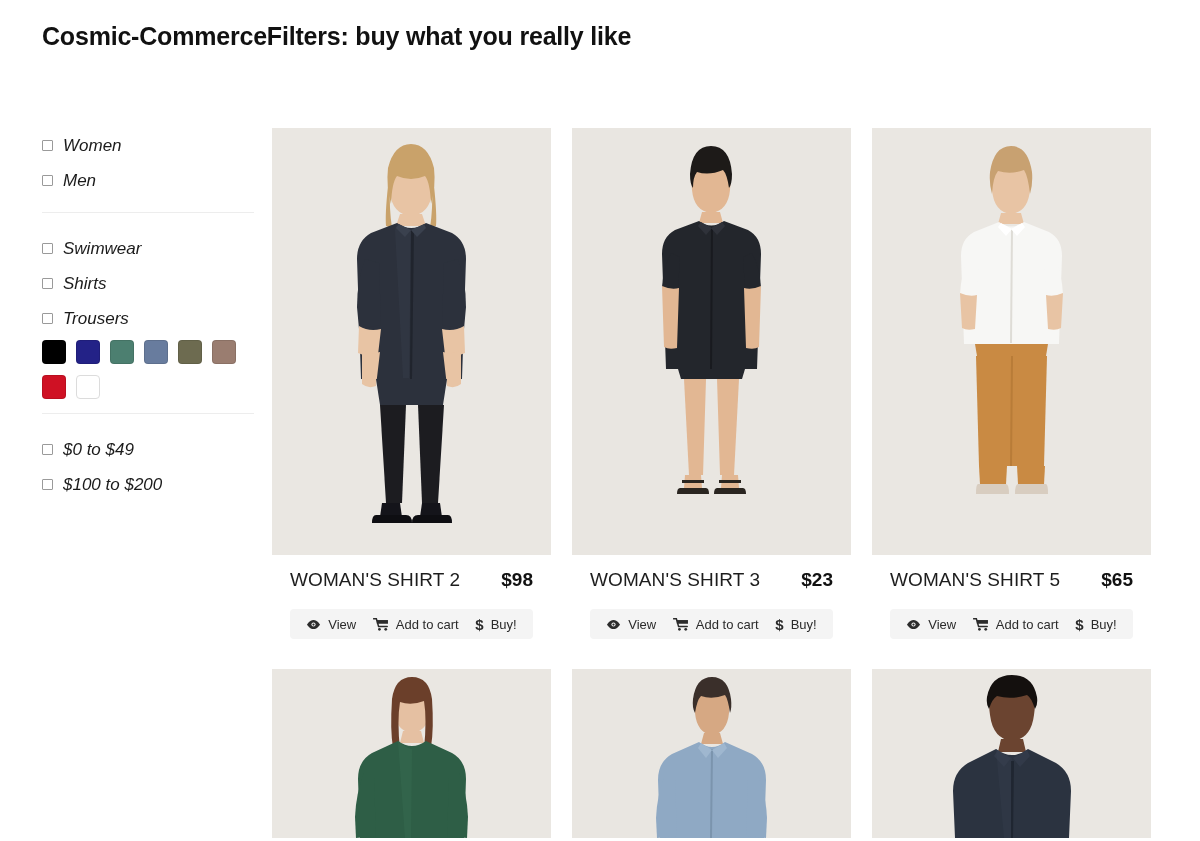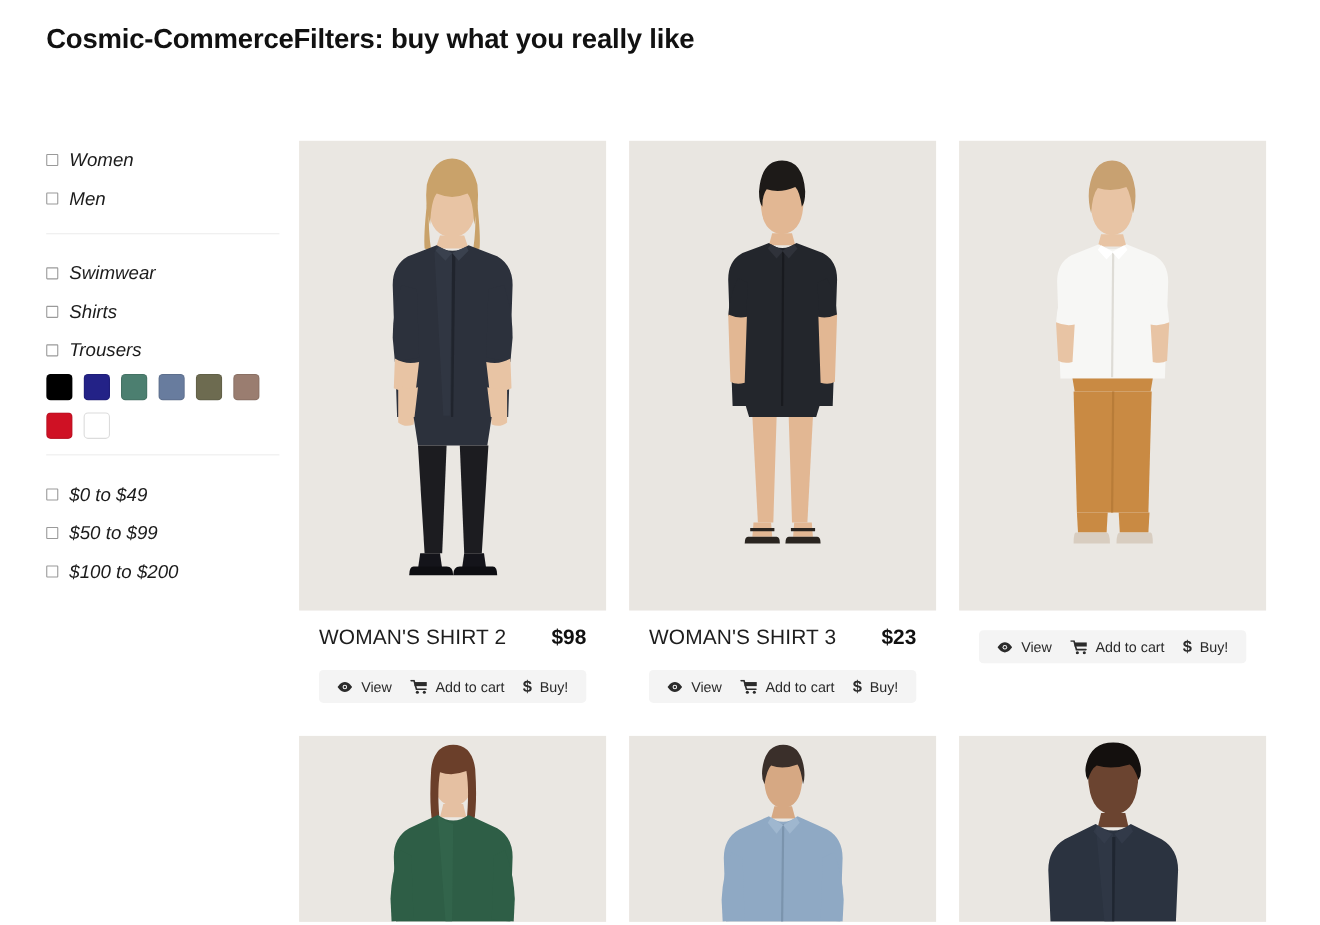--- a/index.html
+++ b/index.html
@@ -188,24 +188,20 @@
         <span class="swatch light" style="background: rgb(255, 255, 255);"></span>
       </div>
     </div>
 
     <div class="divider"></div>
 
     <div class="filter-group price-block">
       <div class="filter-row">
         <span class="cb"></span>
         <span class="filter-label">$0 to $49</span>
-      </div>
-      <div class="filter-row">
-        <span class="cb"></span>
-        <span class="filter-label">$50 to $99</span>
       </div>
       <div class="filter-row">
         <span class="cb"></span>
         <span class="filter-label">$100 to $200</span>
       </div>
     </div>
 
   </div>
 
   <div class="grid">
@@ -346,20 +342,24 @@
             <path d="M103 216 h73 l-2 12 h-69z" fill="#c98a43"></path>
             <path d="M104 228 h71 l-3 110 h-65z" fill="#c98a43"></path>
             <path d="M139 228 h2 l-1 110 h-2z" fill="#b87c38"></path>
             <path d="M107 338 h28 l-1 18 h-26z" fill="#c98a43"></path>
             <path d="M145 338 h28 l-1 18 h-26z" fill="#c98a43"></path>
             <path d="M106 356 h28 q3 0 3 10 h-33 q0 -10 2 -10z" fill="#d8cdc0"></path>
             <path d="M146 356 h28 q2 0 2 10 h-33 q0 -10 3 -10z" fill="#d8cdc0"></path>
           </g>
         </svg>
       </div>
+      <div class="card-meta">
+        <span class="card-name">WOMAN'S SHIRT 5</span>
+        <span class="card-price">$65</span>
+      </div>
       <div class="actions">
         <span class="action">
           <svg width="15" height="11" viewBox="0 0 16 11">
             <path d="M8 0.6C3.8 0.6 1 5.5 1 5.5s2.8 4.9 7 4.9 7-4.9 7-4.9S12.2 0.6 8 0.6z" fill="#2b2b2b"></path>
             <circle cx="8" cy="5.5" r="2.2" fill="#f4f4f4"></circle>
             <circle cx="8" cy="5.5" r="1.2" fill="#2b2b2b"></circle>
           </svg>
           <span>View</span>
         </span>
         <span class="action">

